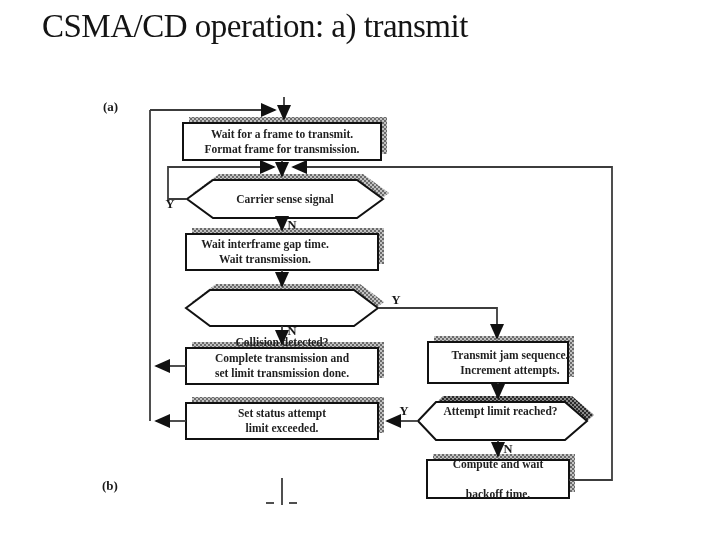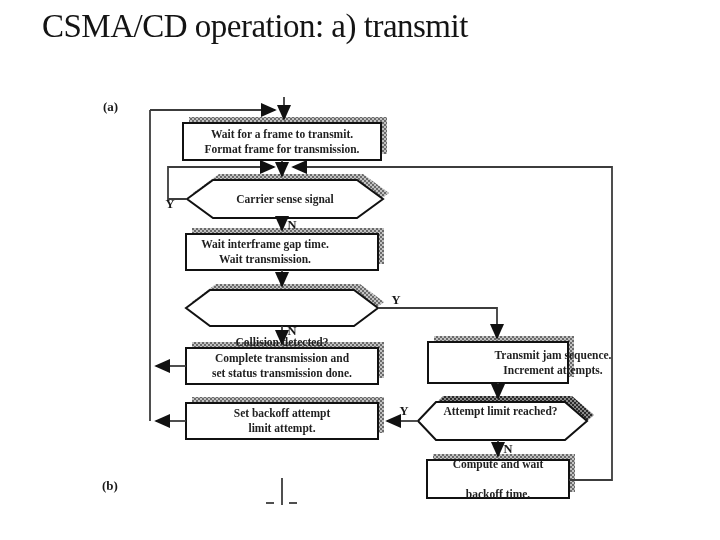--- a/index.html
+++ b/index.html
@@ -115,29 +115,29 @@
     <span>Wait interframe gap time.</span>
     <span>Wait transmission.</span>
   </div>
 
   <div class="nlabel" style="left:210px;top:290px;width:144px;height:48px;margin-top:28px;">
     <span>Collision detected?</span>
   </div>
 
   <div class="nlabel" style="left:186px;top:340px;width:192px;height:52px;">
     <span>Complete transmission and</span>
-    <span>set status transmission done.</span>
+    <span>set limit transmission done.</span>
   </div>
 
   <div class="nlabel" style="left:186px;top:403px;width:192px;height:36px;">
-    <span>Set backoff attempt</span>
-    <span>limit attempt.</span>
+    <span>Set status attempt</span>
+    <span>limit exceeded.</span>
   </div>
 
-  <div class="nlabel" style="left:428px;top:342px;width:164px;height:41px;margin-left:43px;">
+  <div class="nlabel" style="left:428px;top:342px;width:164px;height:41px;">
     <span>Transmit jam sequence.</span>
     <span>Increment attempts.</span>
   </div>
 
   <div class="nlabel" style="left:436px;top:392px;width:129px;height:38px;">
     <span>Attempt limit reached?</span>
   </div>
 
   <div class="nlabel" style="left:427px;top:460px;width:142px;height:38px;gap:15px;">
     <span>Compute and wait</span>

